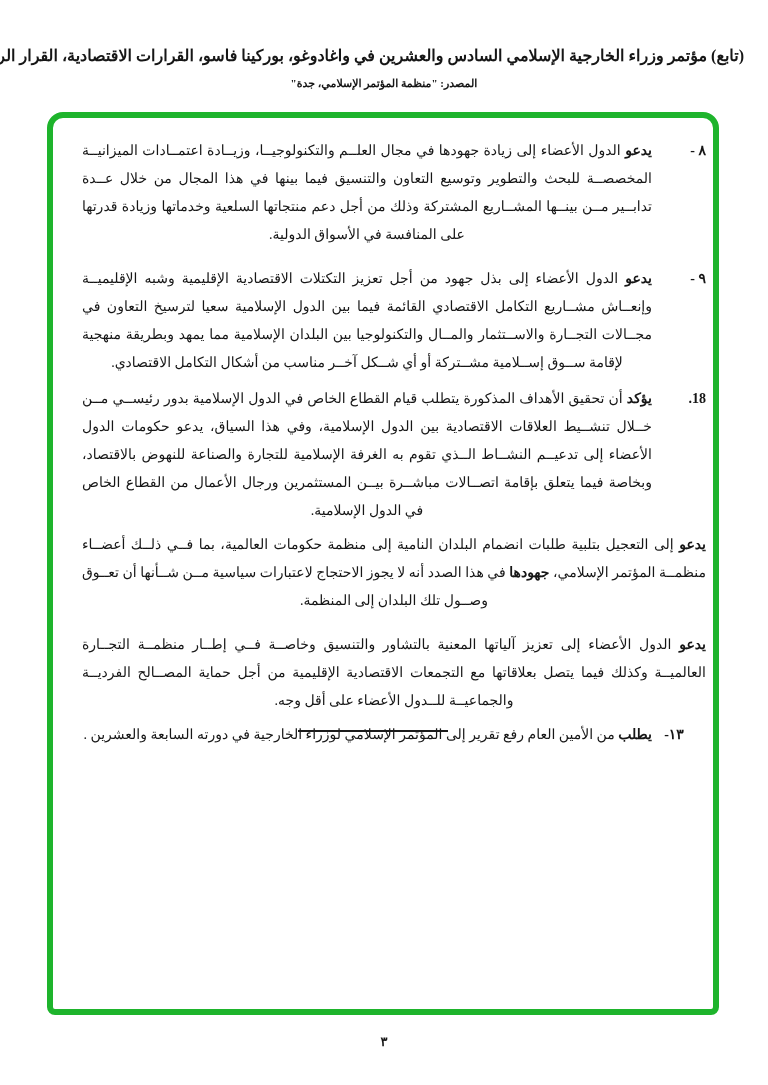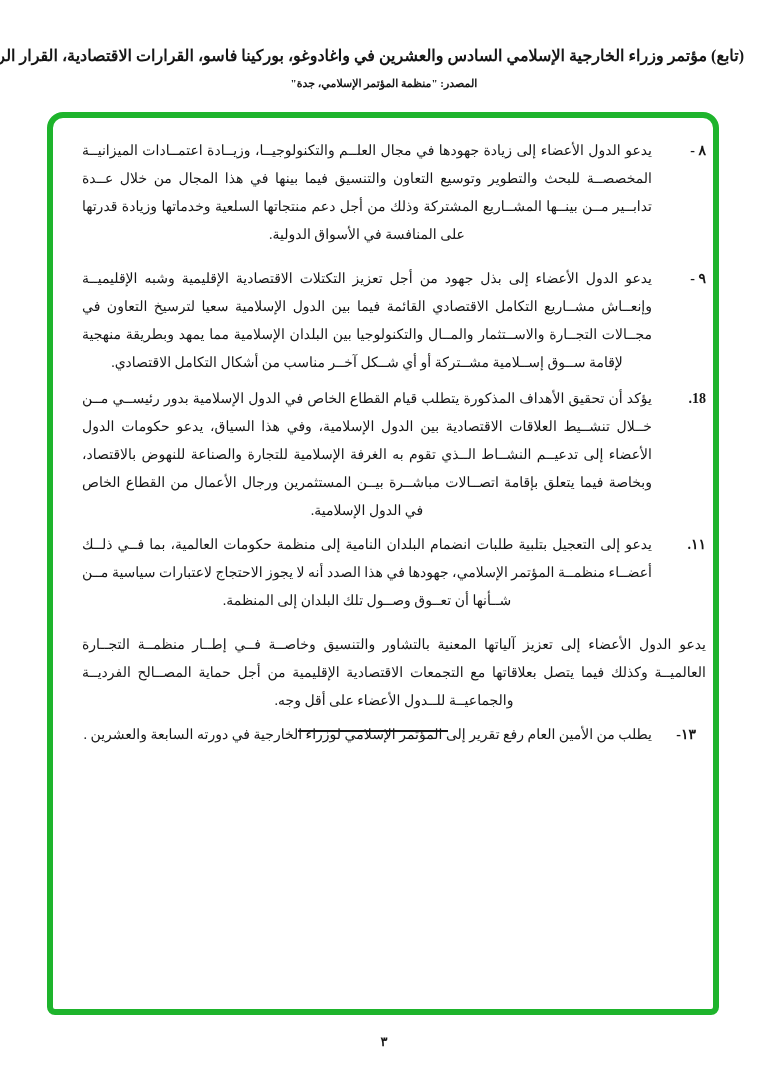--- a/index.html
+++ b/index.html
@@ -29,22 +29,22 @@
   .marker {
     flex:0 0 54px; width:54px; font-weight:bold;
     font-size:14px; line-height:28px; text-align:right;
   }
   .text {
     flex:1; margin:0; font-size:14px; line-height:28px;
     text-align:justify; text-align-last:center;
   }
   .item.single .text { text-align:left; text-align-last:right; }
   .item.tight { padding-right:10px; }
-  .item.tight .marker { flex:0 0 44px; width:44px; }
-  .lead { font-weight:normal; }
+  .item.tight .marker { flex:0 0 44px; width:44px;text-align:center; }
+  .lead { font-weight:bold; }
   .mb16 { margin-bottom:16px; }
   .mb8  { margin-bottom:8px; }
   .mb6  { margin-bottom:6px; }
   .divider {
     position:absolute; top:730px; left:298px; width:150px; height:2px;
     background:#1c1c1c;
   }
   .pagenum {
     position:absolute; top:1034px; left:0; right:0;
     text-align:center; font-size:13px; font-weight:bold;
@@ -72,21 +72,20 @@
       <div class="marker">٩ -</div>
       <p class="text"><span class="lead">يدعو</span><span> الدول الأعضاء إلى بذل جهود من أجل تعزيز التكتلات الاقتصادية الإقليمية وشبه الإقليميــة وإنعــاش مشــاريع التكامل الاقتصادي القائمة فيما بين الدول الإسلامية سعيا لترسيخ التعاون في مجــالات التجــارة والاســتثمار والمــال والتكنولوجيا بين البلدان الإسلامية مما يمهد وبطريقة منهجية لإقامة ســوق إســلامية مشــتركة أو أي شــكل آخــر مناسب من أشكال التكامل الاقتصادي.</span></p>
     </div>
 
     <div class="item mb6">
       <div class="marker">18.</div>
       <p class="text"><span class="lead">يؤكد</span><span> أن تحقيق الأهداف المذكورة يتطلب قيام القطاع الخاص في الدول الإسلامية بدور رئيســي مــن خــلال تنشــيط العلاقات الاقتصادية بين الدول الإسلامية، وفي هذا السياق، يدعو حكومات الدول الأعضاء إلى تدعيــم النشــاط الــذي تقوم به الغرفة الإسلامية للتجارة والصناعة للنهوض بالاقتصاد، وبخاصة فيما يتعلق بإقامة اتصــالات مباشــرة بيــن المستثمرين ورجال الأعمال من القطاع الخاص في الدول الإسلامية.</span></p>
     </div>
 
     <div class="item mb16">
-      <div class="marker">١١.</div>
       <p class="text"><span class="lead">يدعو</span><span> إلى التعجيل بتلبية طلبات انضمام البلدان النامية إلى منظمة حكومات العالمية، بما فــي ذلــك أعضــاء منظمــة المؤتمر الإسلامي، </span><span class="lead">جهودها</span><span> في هذا الصدد أنه لا يجوز الاحتجاج لاعتبارات سياسية مــن شــأنها أن تعــوق وصــول تلك البلدان إلى المنظمة.</span></p>
     </div>
 
     <div class="item mb6">
       <p class="text"><span class="lead">يدعو</span><span> الدول الأعضاء إلى تعزيز آلياتها المعنية بالتشاور والتنسيق وخاصــة فــي إطــار منظمــة التجــارة العالميــة وكذلك فيما يتصل بعلاقاتها مع التجمعات الاقتصادية الإقليمية من أجل حماية المصــالح الفرديــة والجماعيــة للــدول الأعضاء على أقل وجه.</span></p>
     </div>
 
     <div class="item single tight">
       <div class="marker">١٣-</div>
       <p class="text"><span class="lead">يطلب</span><span> من الأمين العام رفع تقرير إلى المؤتمر الإسلامي لوزراء الخارجية  في دورته السابعة والعشرين .</span></p>

